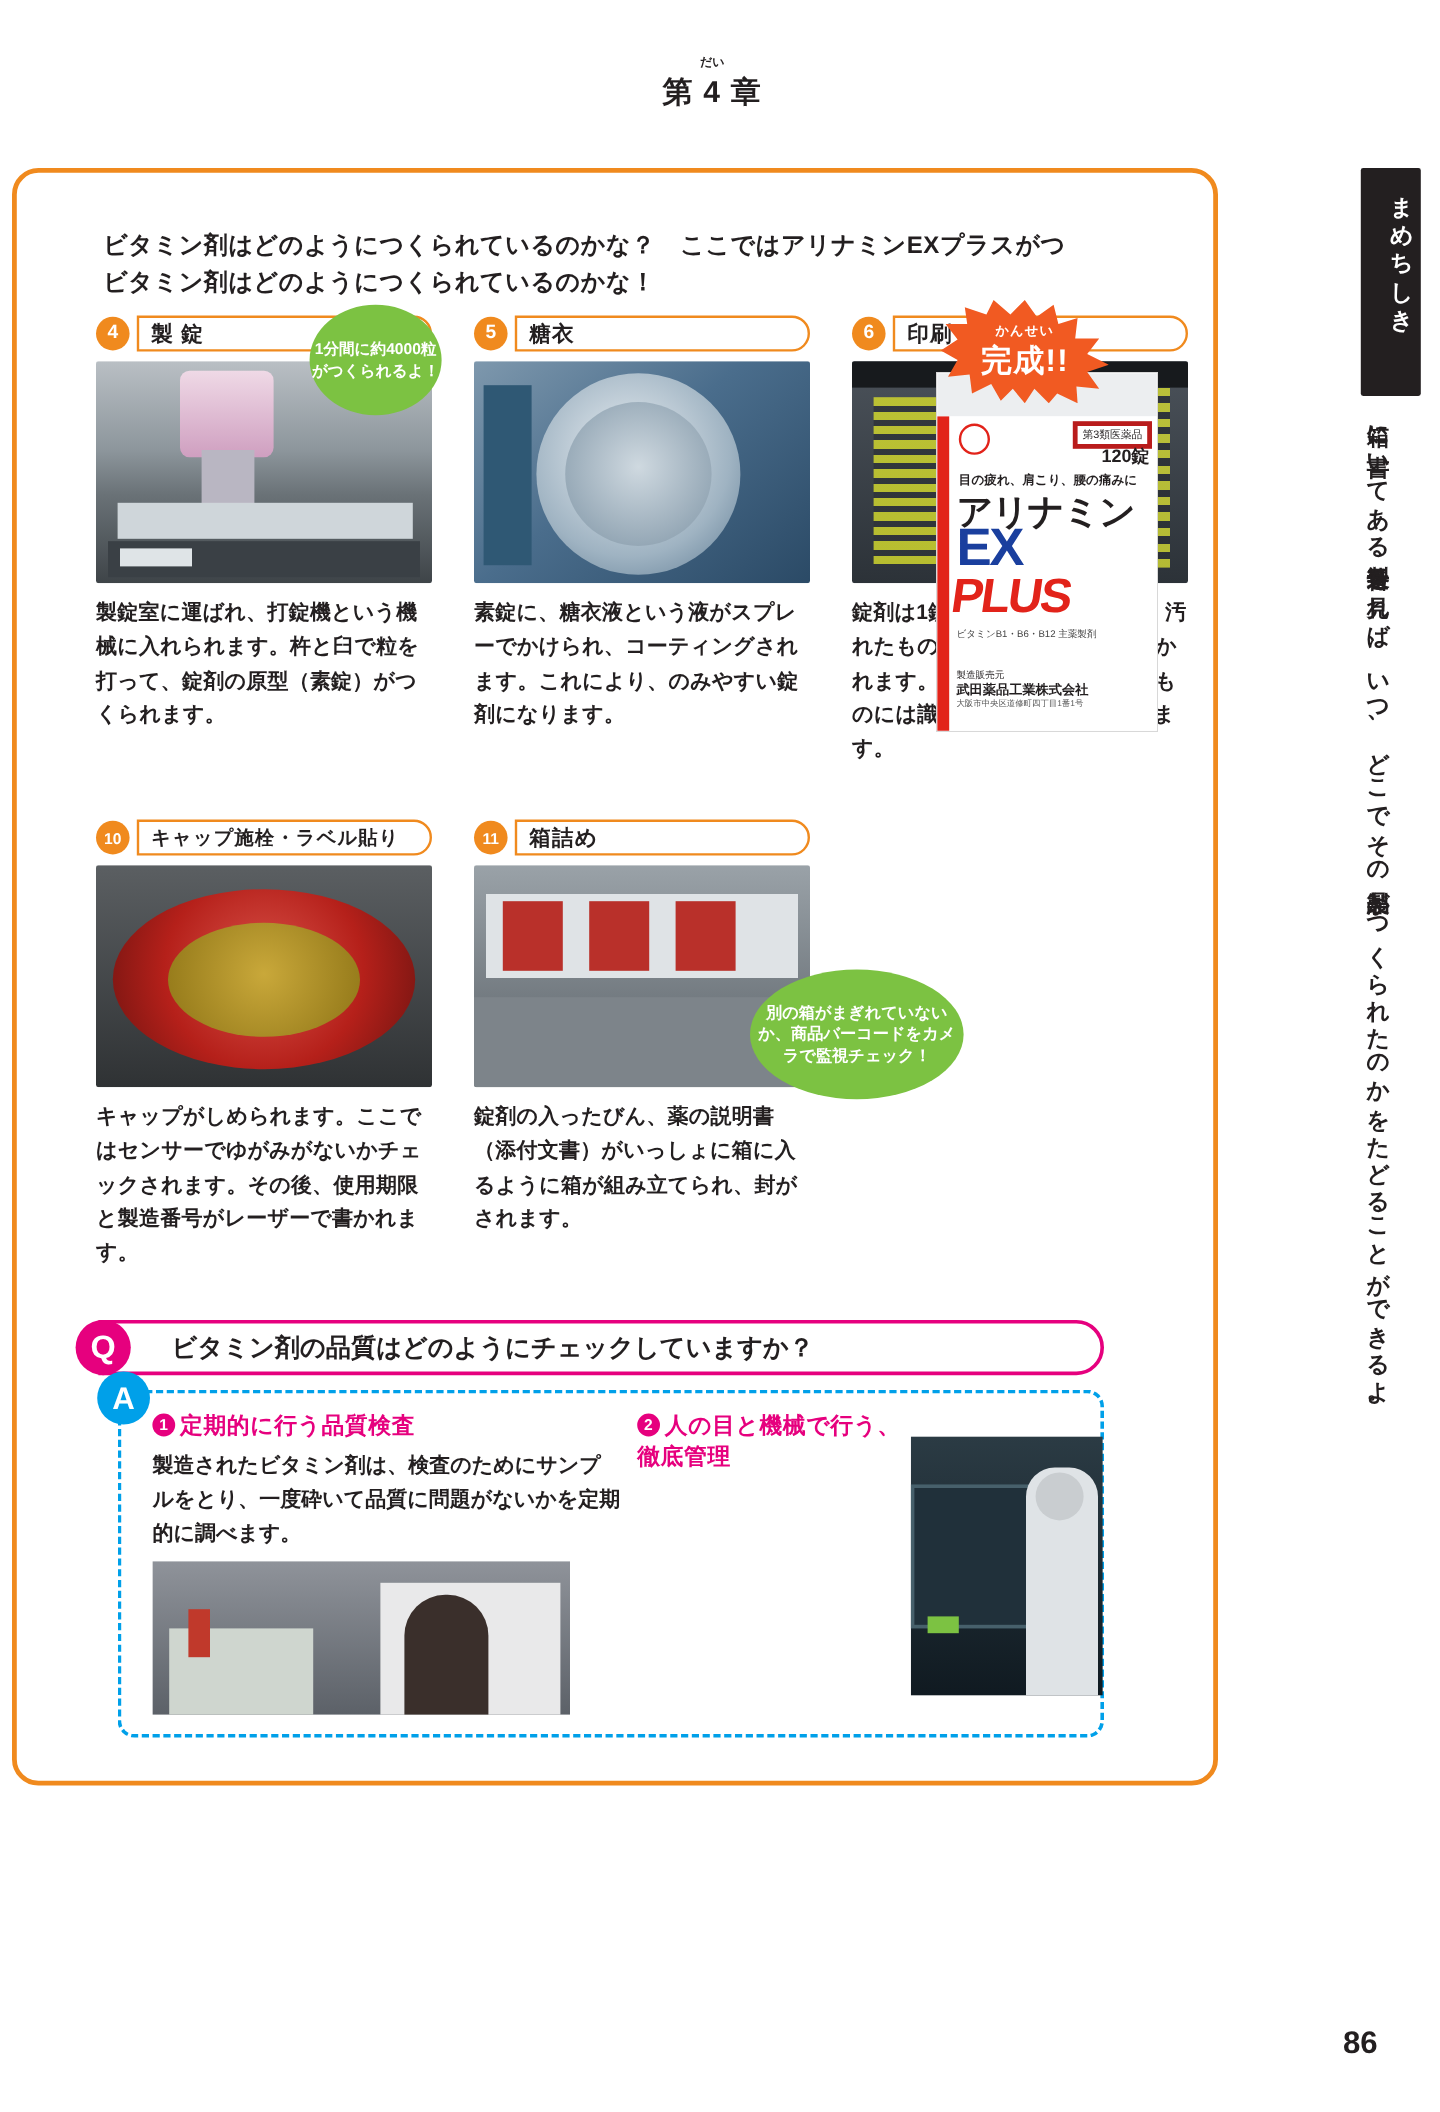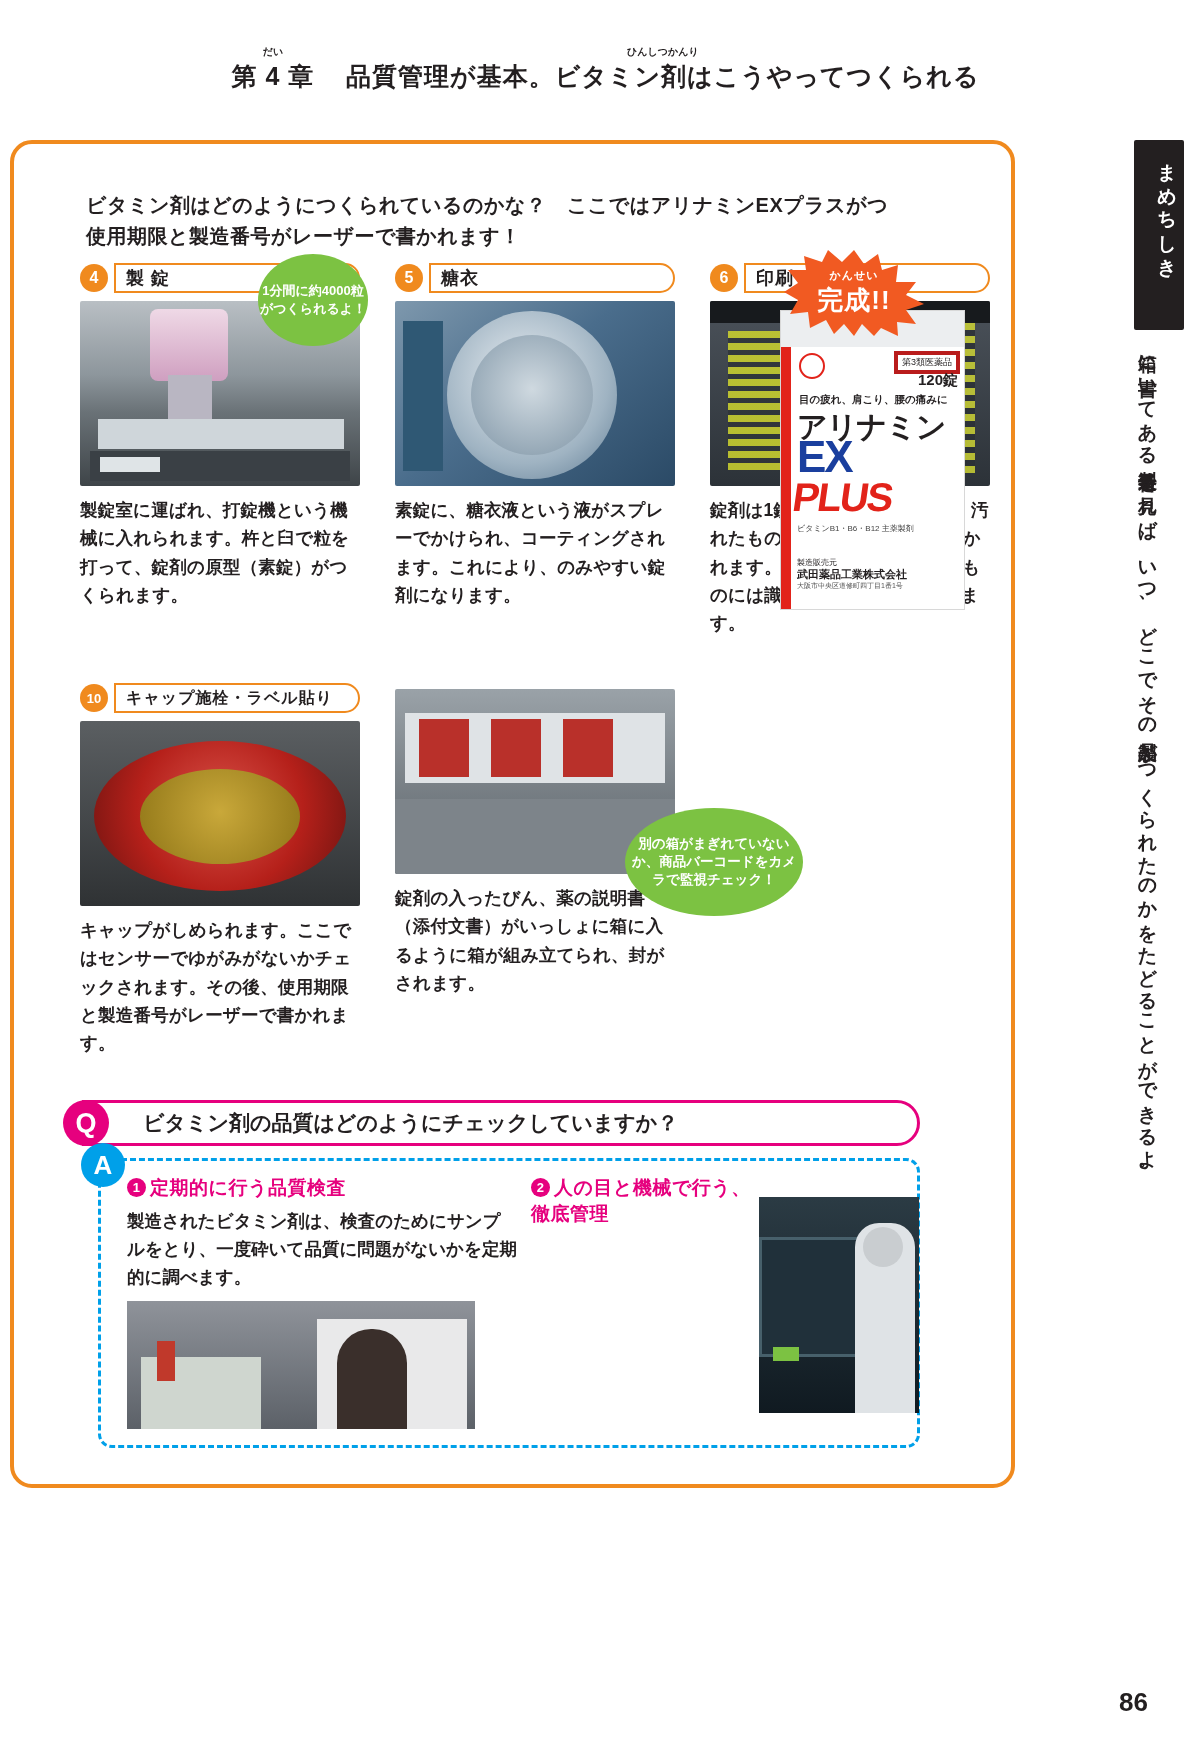--- a/index.html
+++ b/index.html
@@ -149,36 +149,32 @@
 <body>
 
 <div class="page">
 
   <div class="chapter-head">
     <span class="ruby-wrap">
       <span class="rt">だい</span>
       <span>第 4 章</span>
     </span>
     &nbsp;&nbsp;
-    <span class="ruby-wrap">
-      <span class="rt">ひんしつかんり</span>
-      <span>品質管理が基本。ビタミン剤はこうやってつくられる</span>
-    </span>
   </div>
 
   <div class="frame"></div>
 
   <div class="side-band">
     <div class="side-title">まめちしき</div>
     <div class="side-text">箱に書いてある製造番号を見れば、いつ、どこでその製品がつくられたのかをたどることができるよ。</div>
   </div>
 
   <div class="intro">
     <div>ビタミン剤はどのようにつくられているのかな？　ここではアリナミンEXプラスがつ</div>
-    <div>使用期限と製造番号がレーザーで書かれます！</div>
+    <div>ビタミン剤はどのようにつくられているのかな！</div>
   </div>
 
   <div class="cards">
 
     <div class="card" style="left:0px; top:0px;">
       <div class="card-head">
         <div class="badge">4</div>
         <div class="head-pill">製 錠</div>
       </div>
       <div class="bubble green1">1分間に約4000粒がつくられるよ！</div>
@@ -228,20 +224,24 @@
       </div>
       <div class="photo">
         <div class="ph p10"></div>
         <div style="position:absolute;left:14px;top:20px;width:252px;height:150px;border-radius:50%;background:radial-gradient(circle at 50% 45%,#d9534a,#b5201a 55%,#6b1310);"></div>
         <div style="position:absolute;left:60px;top:48px;width:160px;height:95px;border-radius:50%;background:radial-gradient(circle at 50% 45%,#c9a83a,#8e7416);"></div>
       </div>
       <div class="cap">キャップがしめられます。ここではセンサーでゆがみがないかチェックされます。その後、使用期限と製造番号がレーザーで書かれます。</div>
     </div>
 
     <div class="card" style="left:315px; top:420px;">
+      <div class="card-head">
+        <div class="badge" style="font-size:13px;">11</div>
+        <div class="head-pill">箱詰め</div>
+      </div>
       <div class="photo">
         <div class="ph p11"></div>
         <div style="position:absolute;left:10px;top:24px;width:260px;height:70px;background:#dfe3e6;"></div>
         <div style="position:absolute;left:24px;top:30px;width:50px;height:58px;background:#b9302a;"></div>
         <div style="position:absolute;left:96px;top:30px;width:50px;height:58px;background:#b9302a;"></div>
         <div style="position:absolute;left:168px;top:30px;width:50px;height:58px;background:#b9302a;"></div>
         <div style="position:absolute;left:0;top:110px;width:280px;height:75px;background:#7d848a;"></div>
       </div>
       <div class="bubble green2">別の箱がまぎれていないか、商品バーコードをカメラで監視チェック！</div>
       <div class="cap">錠剤の入ったびん、薬の説明書（添付文書）がいっしょに箱に入るように箱が組み立てられ、封がされます。</div>

